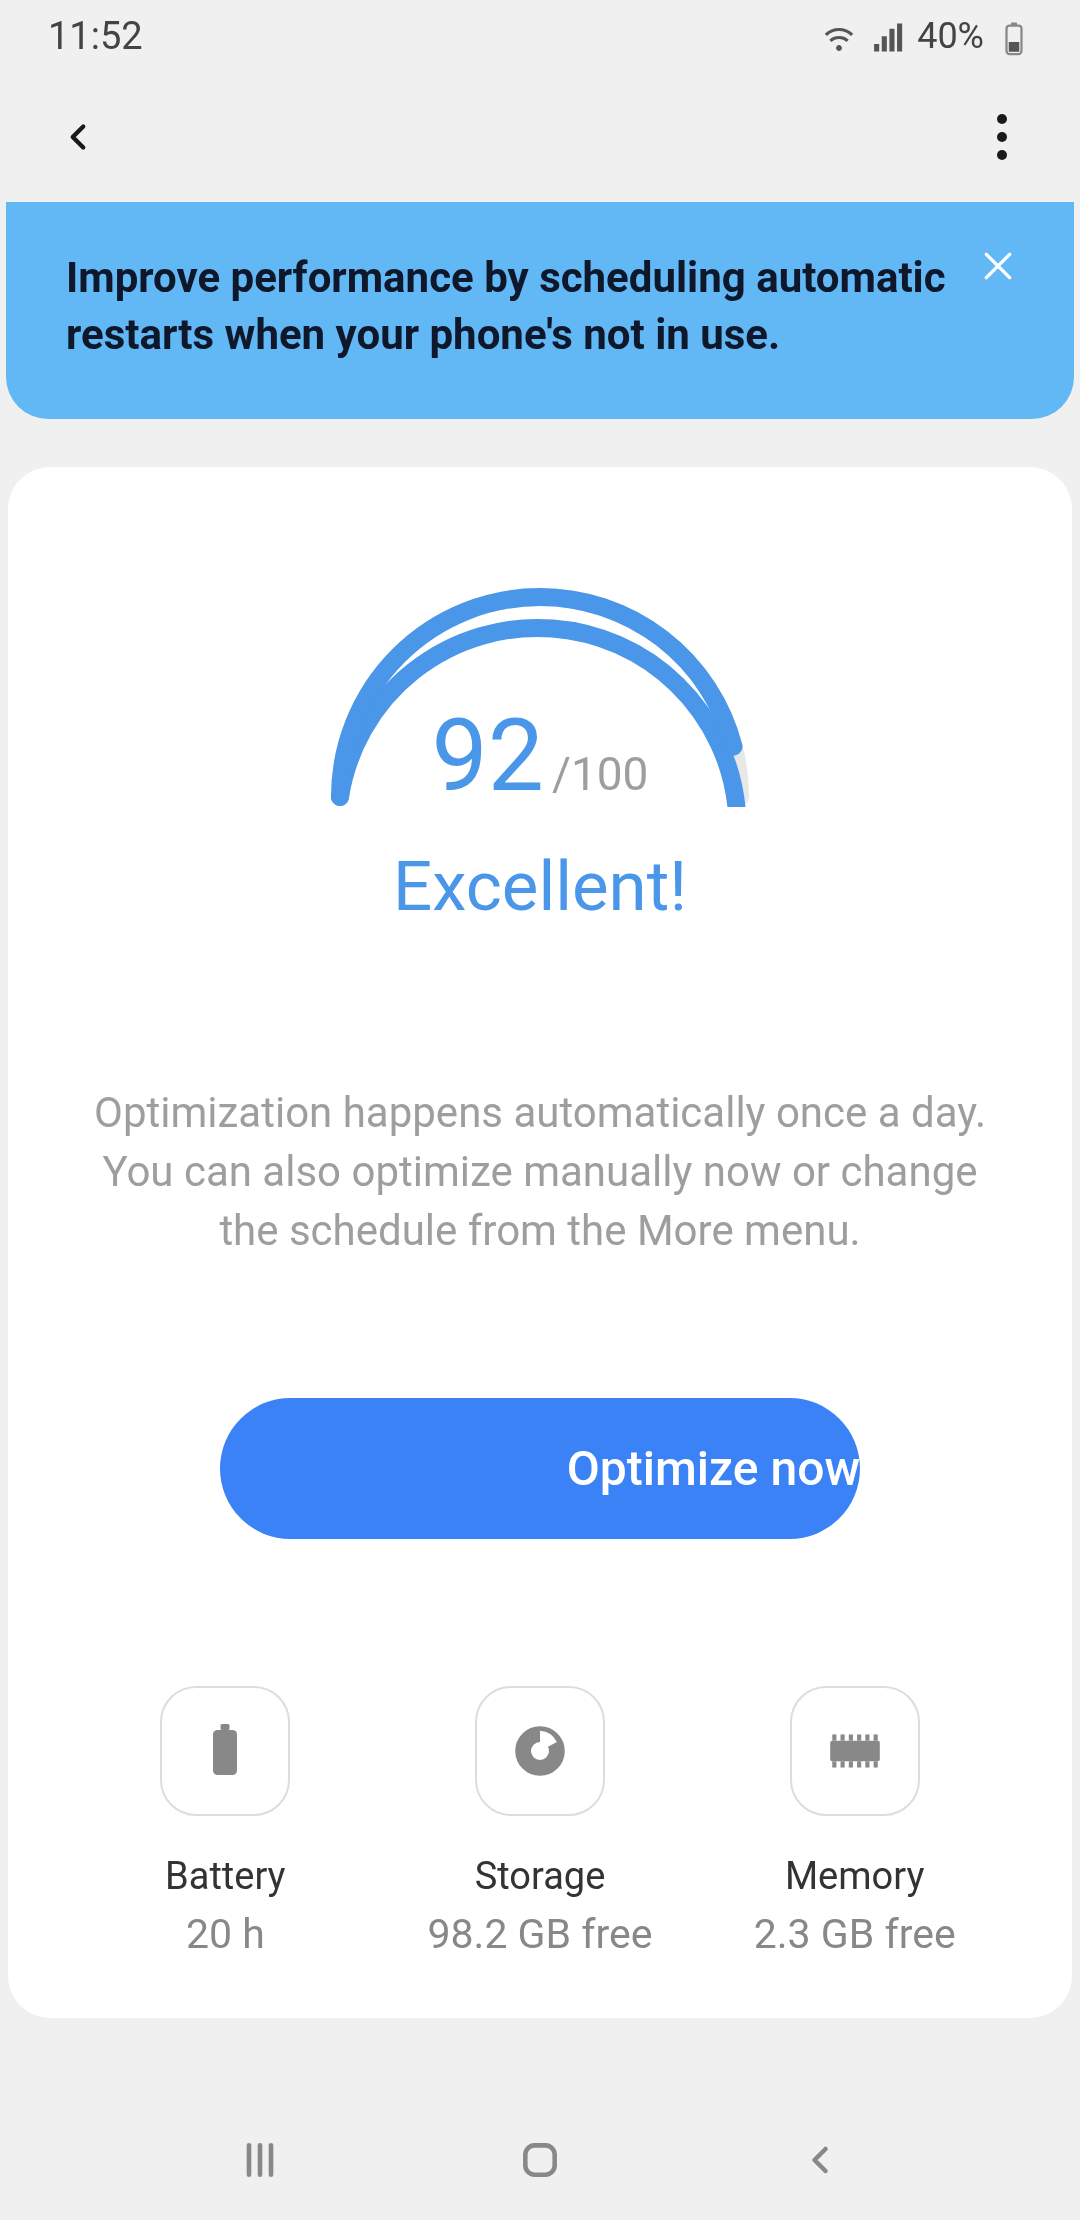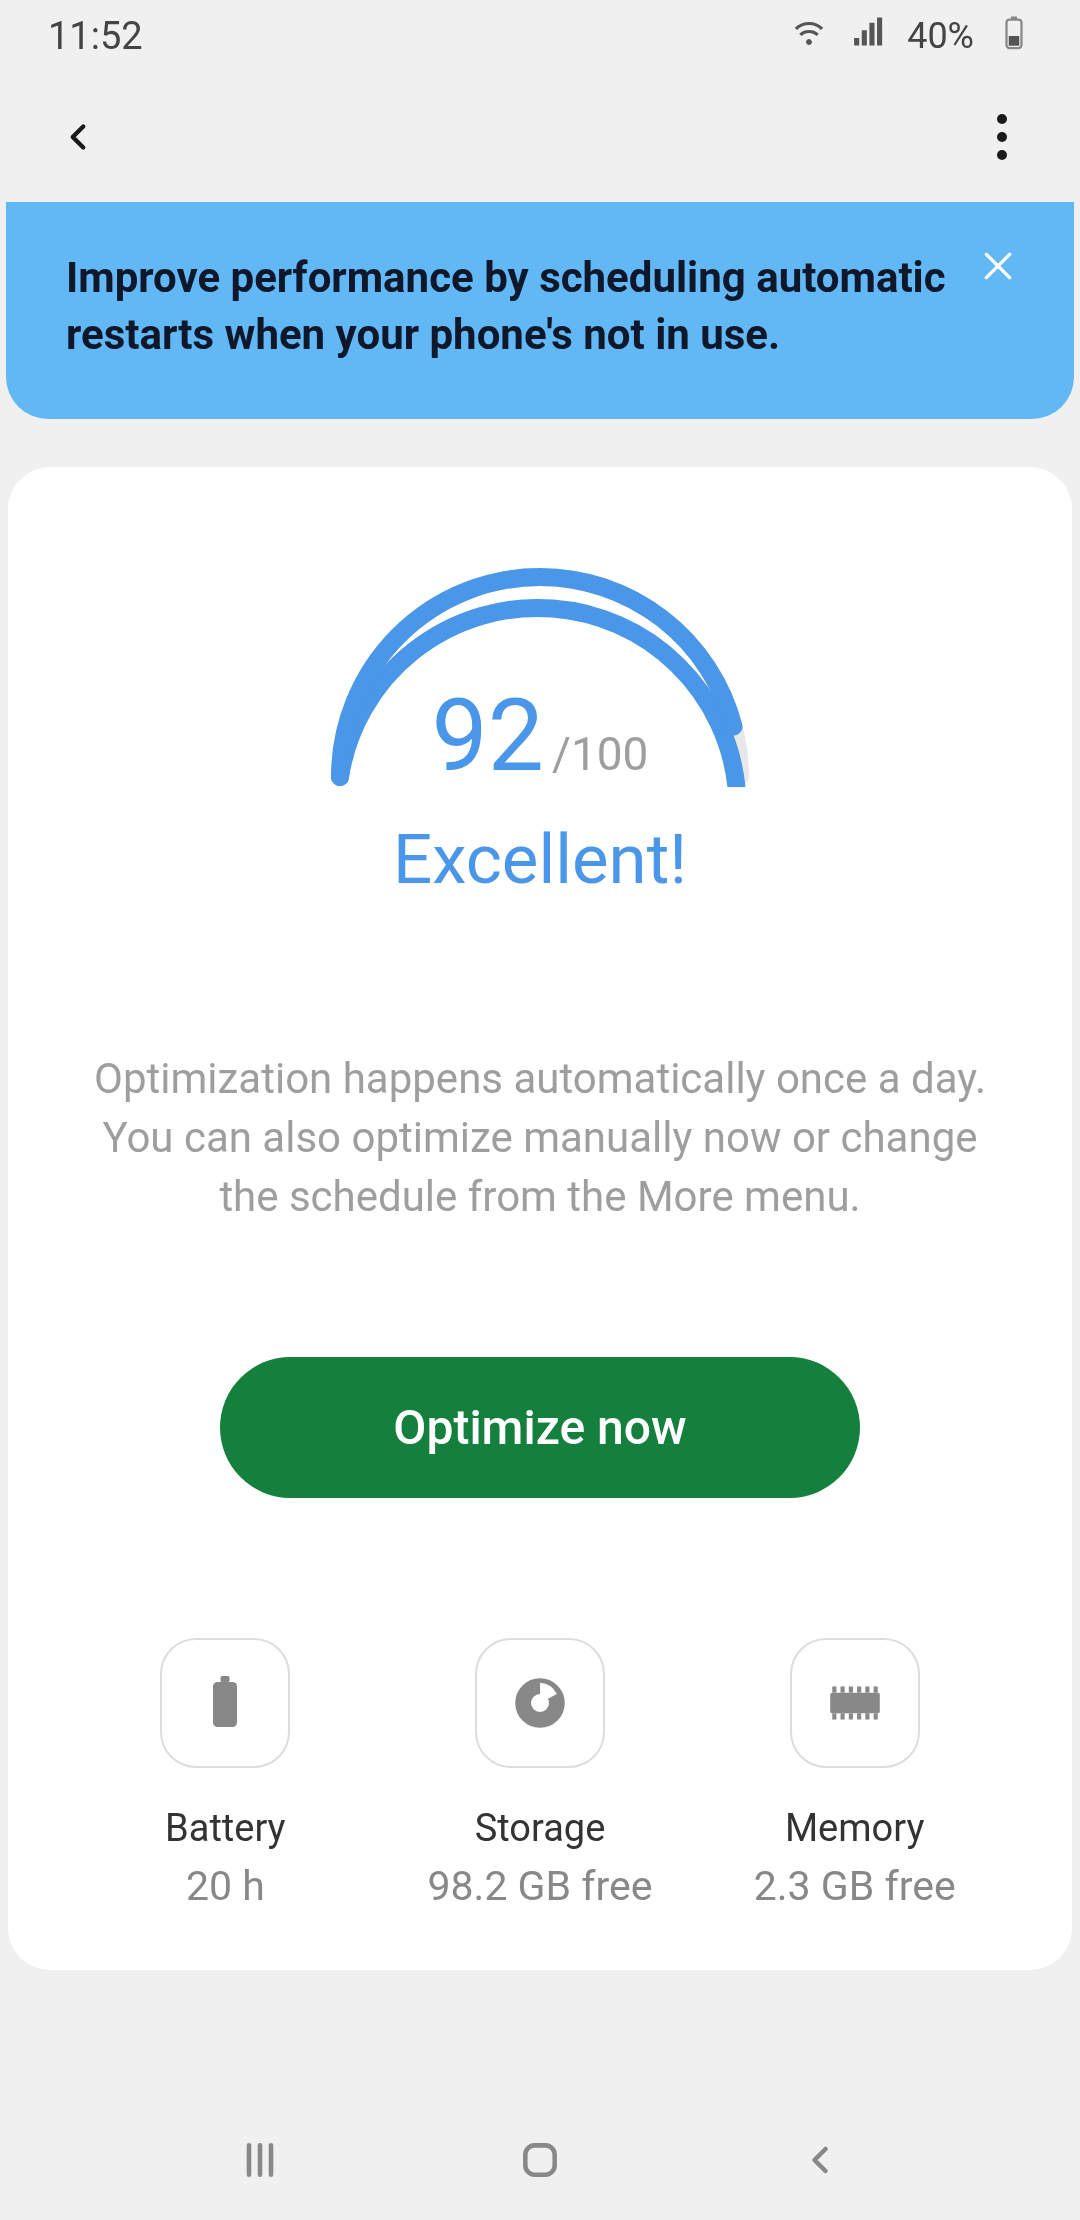--- a/index.html
+++ b/index.html
@@ -1,45 +1,45 @@
 <!DOCTYPE html>
 <html><head>
 <meta charset="utf-8">
 <style>
   * { margin: 0; padding: 0; box-sizing: border-box; font-family: -apple-system, BlinkMacSystemFont, 'Segoe UI', Roboto, sans-serif; }
   body { width: 1080px; height: 2220px; background: #f0f0f0; overflow: hidden; position: relative; }
   
   .status-bar { height: 72px; display: flex; align-items: center; justify-content: space-between; padding: 0 48px; color: #444; font-size: 38px; }
   .status-left { font-weight: 400; }
-  .status-right { display: flex; align-items: flex-start; gap: 22px; }
+  .status-right { display: flex; align-items: flex-end; gap: 12px; }
   .status-right svg { width: 36px; height: 36px; }
   .battery-pct { font-size: 36px; }
   
   .app-bar { height: 130px; display: flex; align-items: center; padding: 0 48px; position: relative; }
   .back-btn { width: 60px; height: 60px; display: flex; align-items: center; justify-content: center; cursor: pointer; }
   .app-title { font-size: 56px; font-weight: 400; color: #1a1a1a; margin-left: 24px; }
   .more-btn { position: absolute; right: 48px; width: 60px; height: 60px; display: flex; align-items: center; justify-content: center; cursor: pointer; }
   
   .tip-card { background: #62b8f5; border-radius: 0 0 42px 42px; padding: 48px 60px 56px 60px; position: relative; margin: 0 6px; }
   .tip-title { color: white; font-size: 52px; font-weight: 400; margin-bottom: 28px; }
   .tip-desc { color: #0f172a; font-size: 42px; line-height: 1.35; font-weight: 700; }
   .tip-close { position: absolute; top: 36px; right: 48px; width: 56px; height: 56px; display: flex; align-items: center; justify-content: center; cursor: pointer; }
   
-  .main-card { background: white; border-radius: 42px; margin: 48px 8px 17px 8px; padding: 80px 60px 60px 60px; display: flex; flex-direction: column; align-items: center; }
+  .main-card { background: white; border-radius: 42px; margin: 48px 8px 17px 8px; padding: 100px 60px 60px 60px; display: flex; flex-direction: column; align-items: center; gap: 7px; }
   
   .gauge-container { position: relative; width: 480px; height: 240px; margin-bottom: 32px; }
   .gauge-svg { position: absolute; top: 0; left: 0; width: 100%; height: 100%; }
   .score-wrap { position: absolute; left: 0; right: 0; top: 130px; text-align: center; }
   .score-val { font-size: 100px; font-weight: 400; color: #4a96e8; }
   .score-max { font-size: 46px; color: #9e9e9e; margin-left: 8px; }
   .score-status { font-size: 69px; color: #4a96e8; font-weight: 400; text-align: center; }
   
   .opt-desc { color: #9e9e9e; font-size: 42px; text-align: center; line-height: 1.4; margin-top: 150px; max-width: 900px; }
   
-  .optimize-btn { background: #15803d; color: white; border: none; border-radius: 80px; font-size: 48px; font-weight: 500; padding: 42px 0; width: 640px; margin-top: 130px; cursor: pointer; }
+  .optimize-btn { background: #3b82f6; color: white; border: none; border-radius: 80px; font-size: 48px; font-weight: 500; padding: 42px 0; width: 640px; margin-top: 130px; cursor: pointer; text-align: right; }
   
   .categories { display: flex; justify-content: center; width: 100%; margin-top: 140px; }
   .cat-item { display: flex; flex-direction: column; align-items: center; cursor: pointer; flex: 1; }
   .cat-icon-box { width: 130px; height: 130px; border: 2px solid #ddd; border-radius: 36px; display: flex; align-items: center; justify-content: center; margin-bottom: 38px; }
   .cat-label { font-size: 38px; color: #333; margin-bottom: 12px; }
   .cat-value { font-size: 41px; color: #888; }
   
   .nav-bar { position: absolute; bottom: 0; left: 0; right: 0; height: 120px; display: flex; align-items: center; justify-content: space-around; padding: 0 120px; }
   .nav-btn { width: 80px; height: 80px; display: flex; align-items: center; justify-content: center; cursor: pointer; }
 </style>

